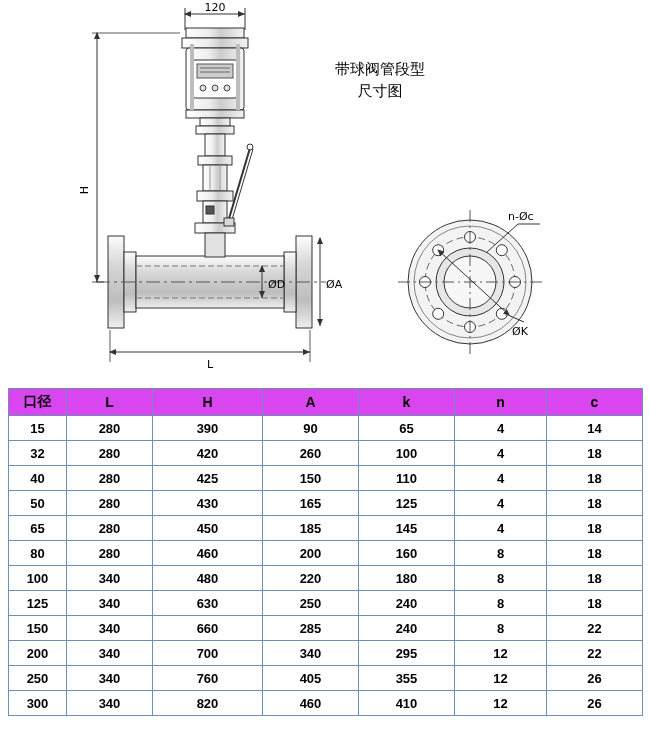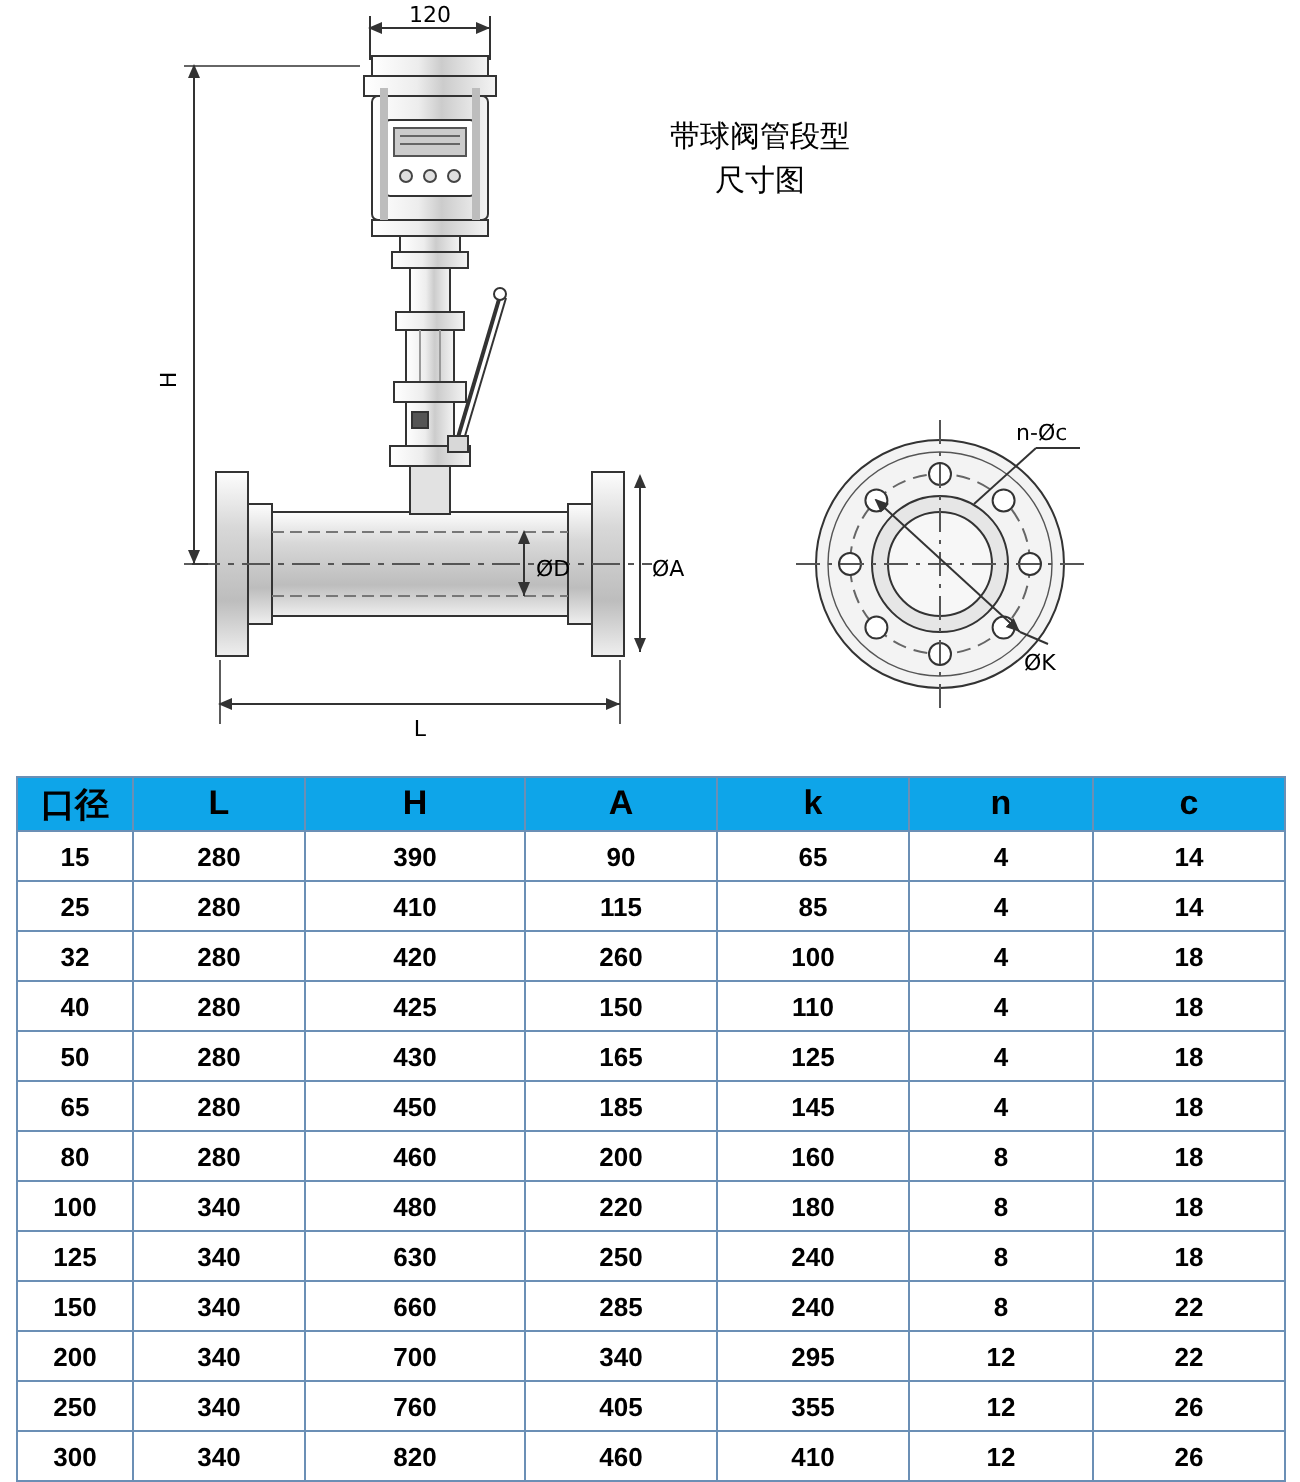--- a/index.html
+++ b/index.html
@@ -57,23 +57,23 @@
     border: 1px solid #6b8fb5;
     text-align: center;
     font-size: 13px;
     font-weight: bold;
     height: 24px;
     padding: 0;
     font-family: "Liberation Sans", sans-serif;
     color: #000;
   }
   table.dim thead th {
-    background: #0ea5e9;
+    background: #d946ef;
     height: 26px;
-    font-size: 17px;
+    font-size: 14px;
   }
   table.dim tbody td {
     background: #ffffff;
   }
   col.c0 { width: 58px; }
   col.c1 { width: 86px; }
   col.c2 { width: 110px; }
   col.c3 { width: 96px; }
   col.c4 { width: 96px; }
   col.c5 { width: 92px; }
@@ -263,29 +263,20 @@
           <tr>
             <td>15</td>
             <td>280</td>
             <td>390</td>
             <td>90</td>
             <td>65</td>
             <td>4</td>
             <td>14</td>
           </tr>
           <tr>
-            <td>25</td>
-            <td>280</td>
-            <td>410</td>
-            <td>115</td>
-            <td>85</td>
-            <td>4</td>
-            <td>14</td>
-          </tr>
-          <tr>
             <td>32</td>
             <td>280</td>
             <td>420</td>
             <td>260</td>
             <td>100</td>
             <td>4</td>
             <td>18</td>
           </tr>
           <tr>
             <td>40</td>

